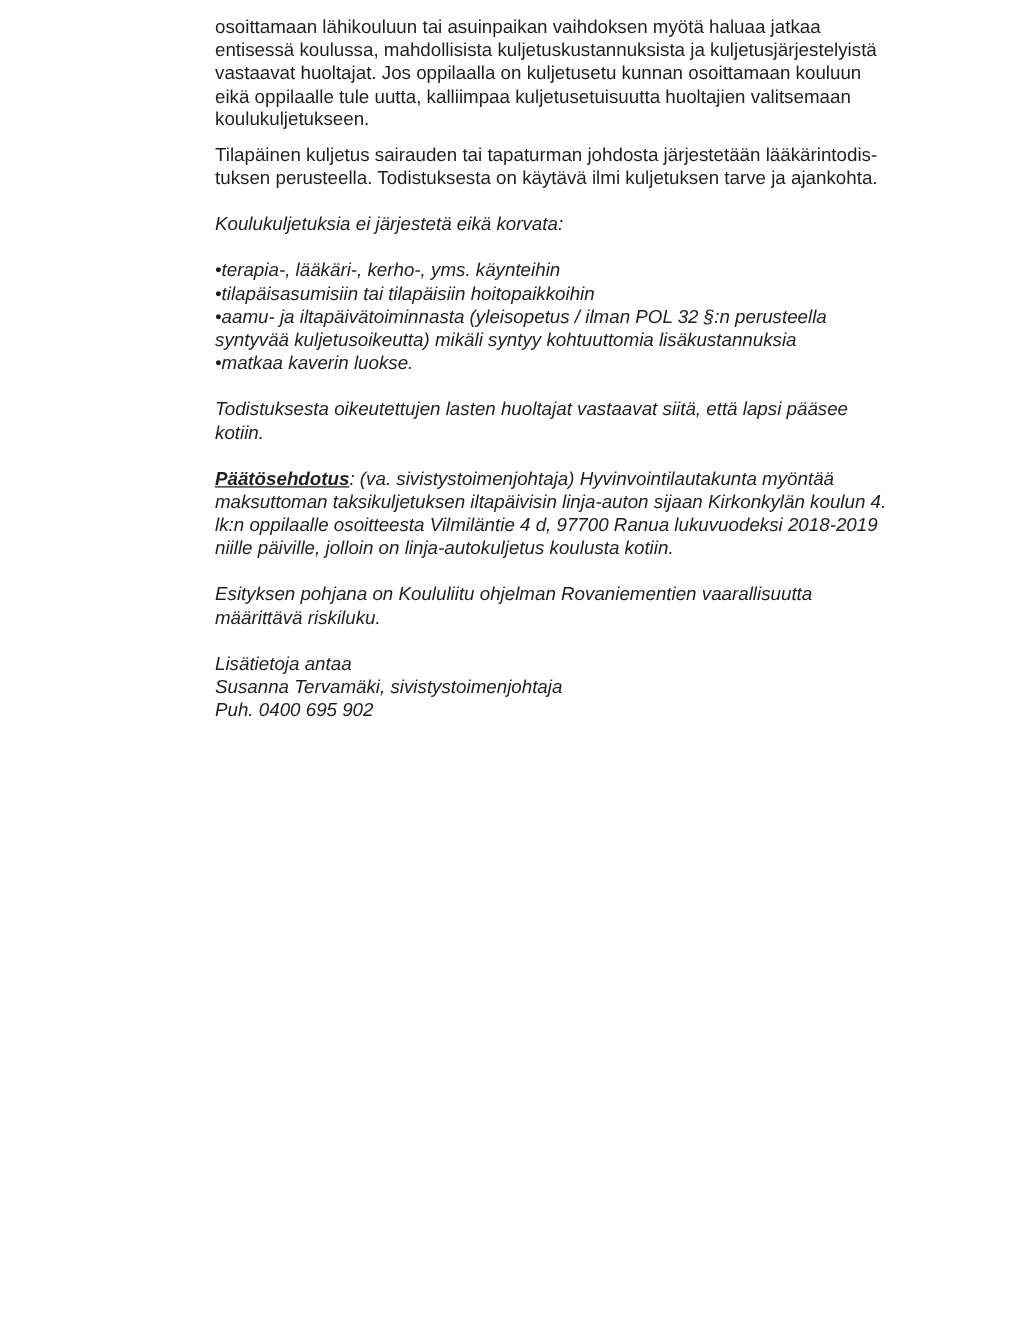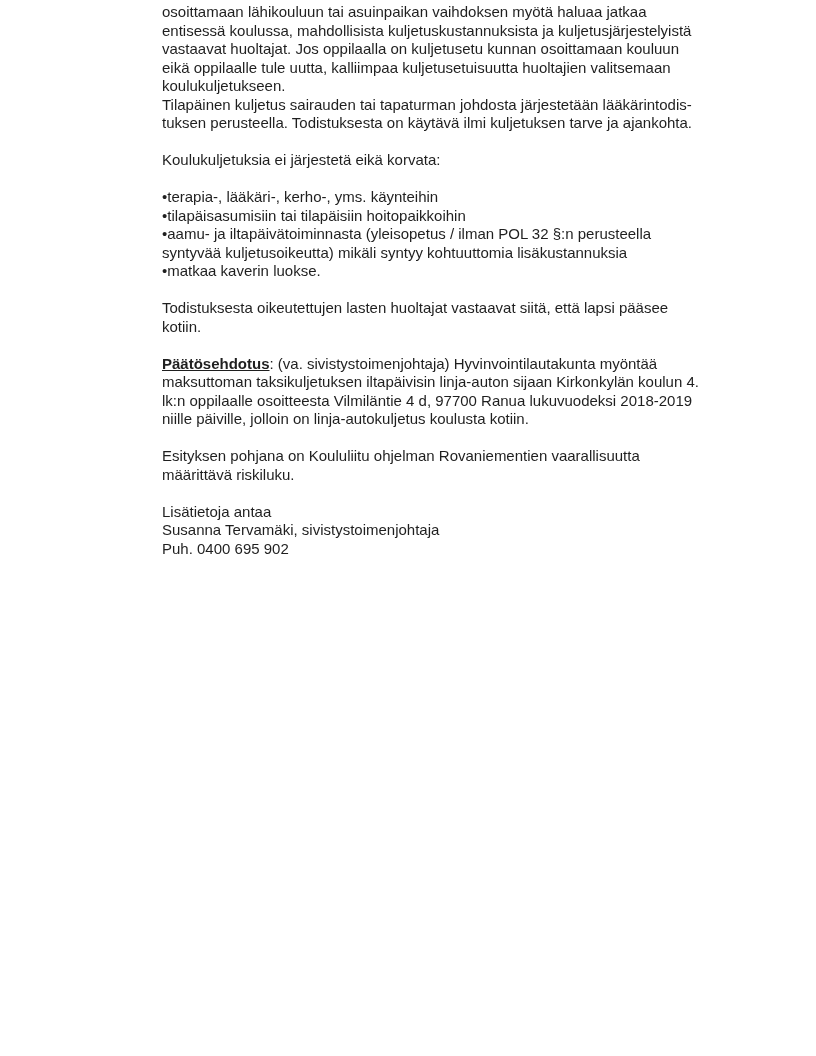--- a/index.html
+++ b/index.html
@@ -16,22 +16,22 @@
     font-size: 15px;
     line-height: 18.5px;
     color: #1f1f1f;
   }
   .doc {
     position: absolute;
     left: 162px;
     top: 3px;
     width: 615px;
   }
-  .para { margin: 0; }
-  .para.gap { margin-top: 18.5px; }
+  .para { margin: 10px; }
+  .para.gap { margin-top: 18.5px; font-style: italic; }
   .line {
     min-height: 18.5px;
     white-space: pre;
   }
   .lead {
     font-weight: bold;
     text-decoration: underline;
   }
 </style>
 </head>

